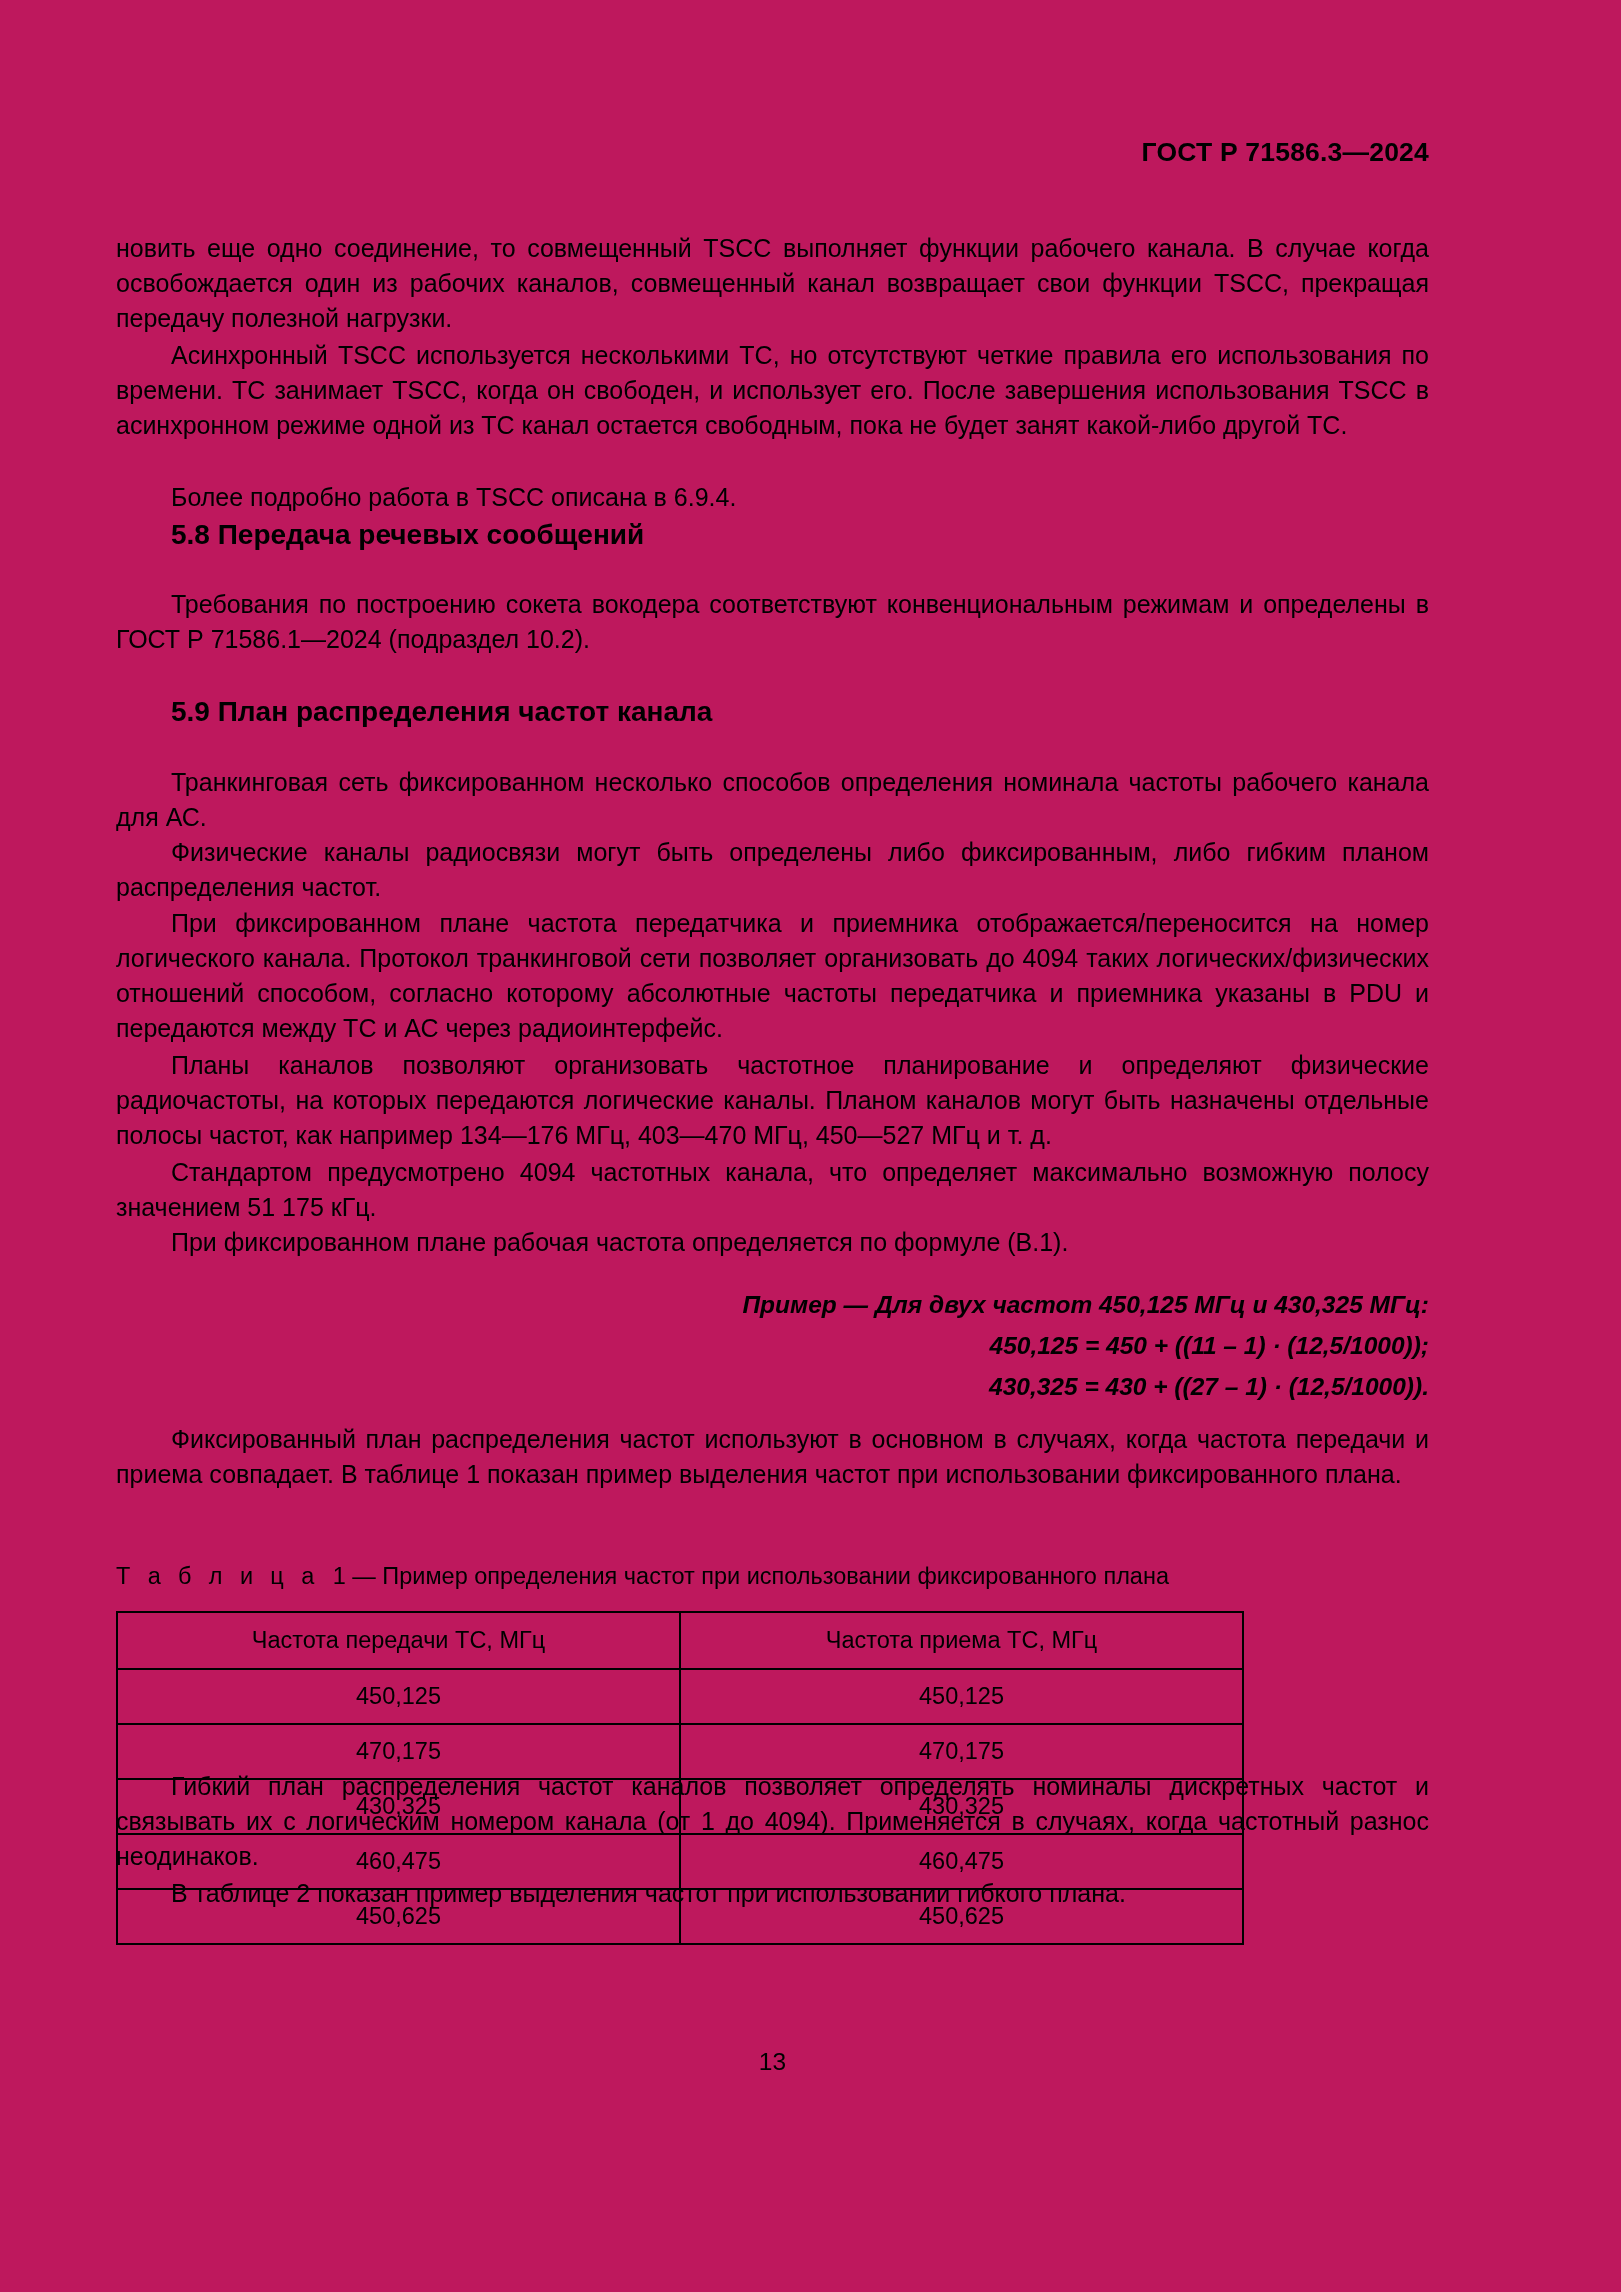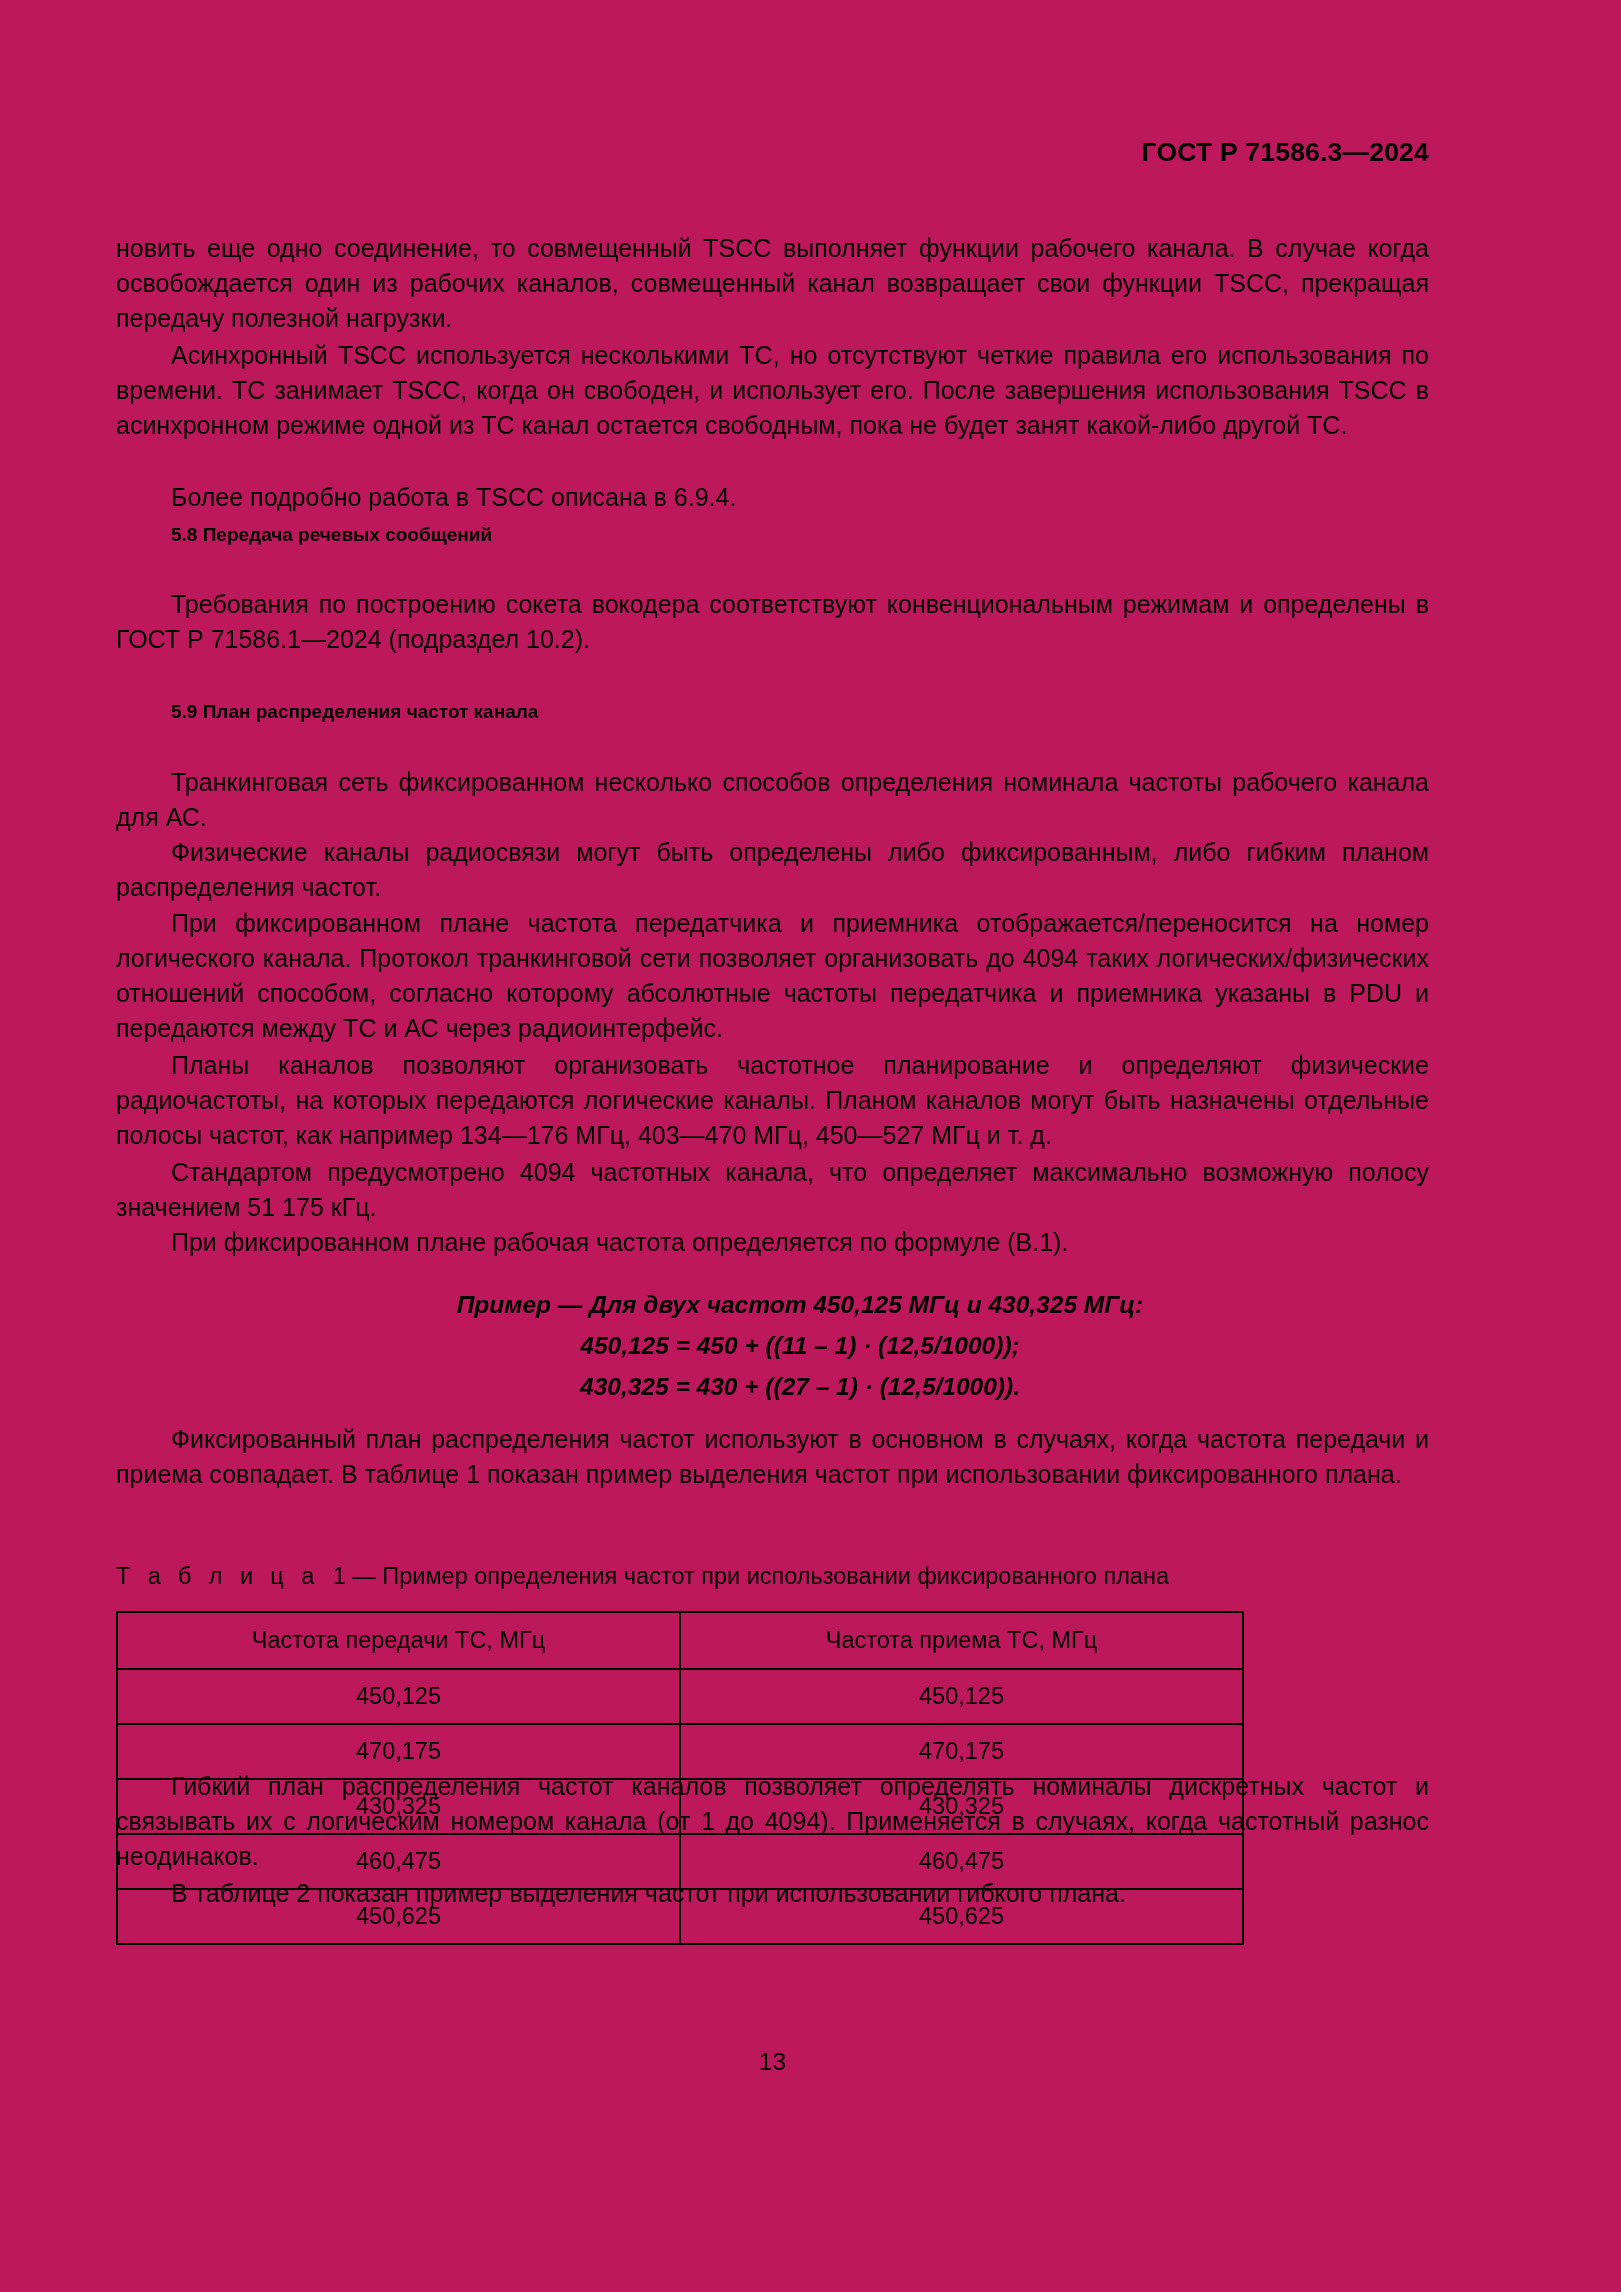--- a/index.html
+++ b/index.html
@@ -53,36 +53,36 @@
   }
   p.para.indent {
     text-indent: 55px;
   }
   p.para:last-child {
     text-align-last: left;
   }
 
   h3.section-title {
     margin: 0;
-    font-size: 19px;
+    font-size: 28px;
     font-weight: bold;
     line-height: 35px;
     text-indent: 55px;
     text-align: left;
   }
 
   
   .example-line {
     margin: 0;
     font-size: 24.5px;
     font-weight: bold;
     font-style: italic;
     line-height: 41px;
     text-indent: 55px;
-    text-align: center;
+    text-align: right;
   }
 
   
   .table-caption {
     position: absolute;
     left: 116px;
     font-size: 23.5px;
     line-height: 31px;
     text-align: left;
     white-space: nowrap;

